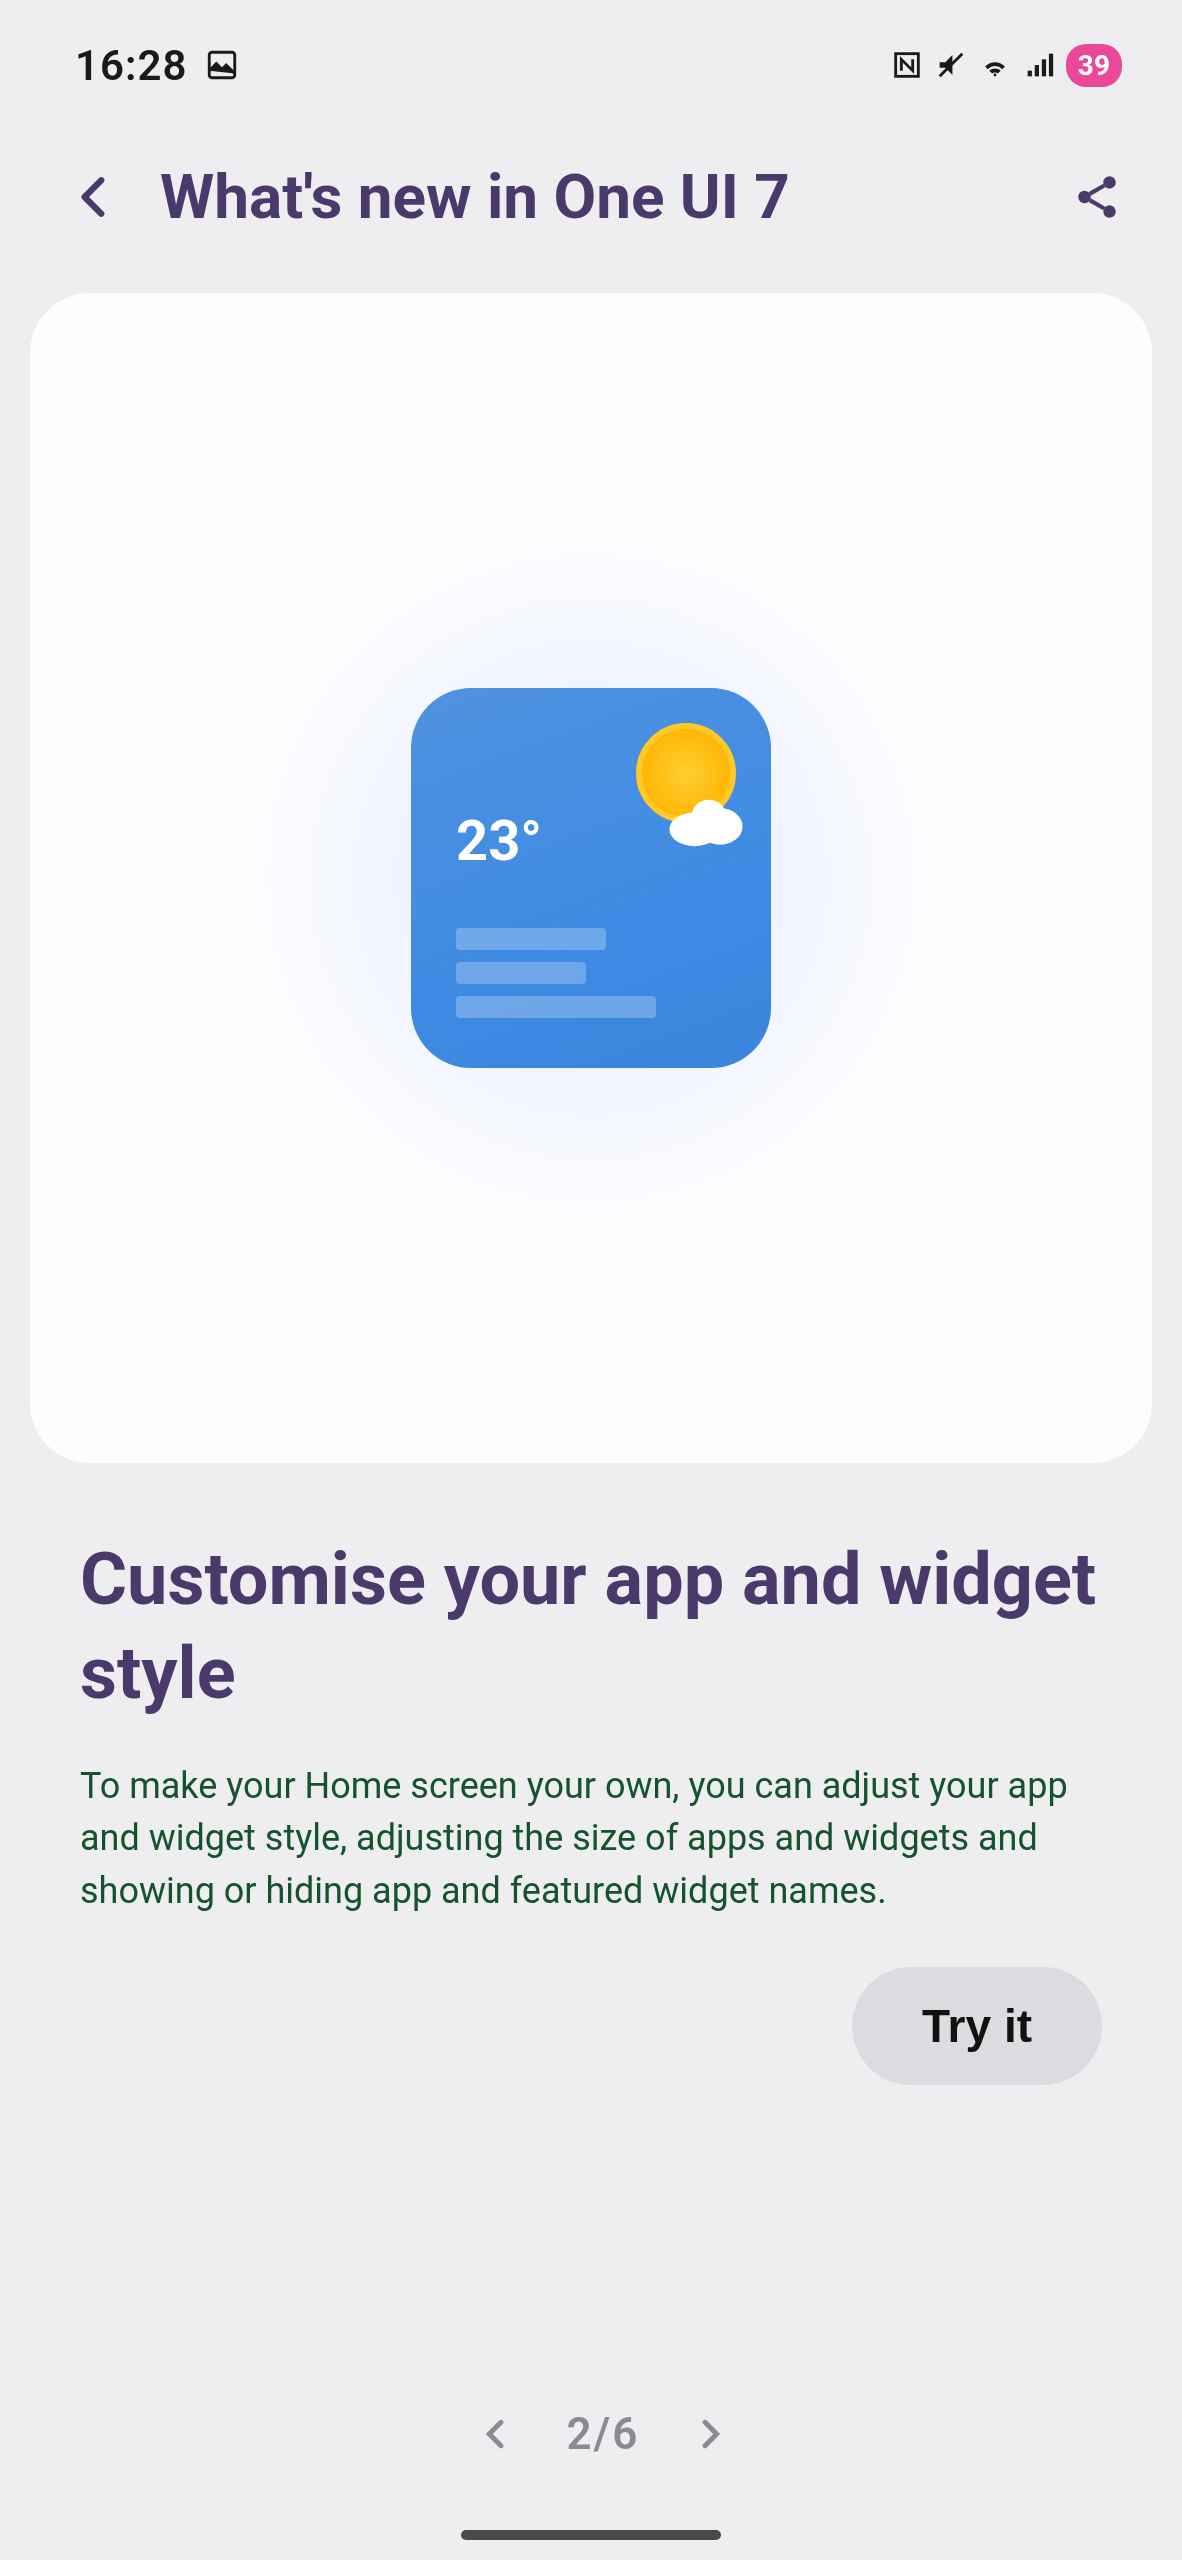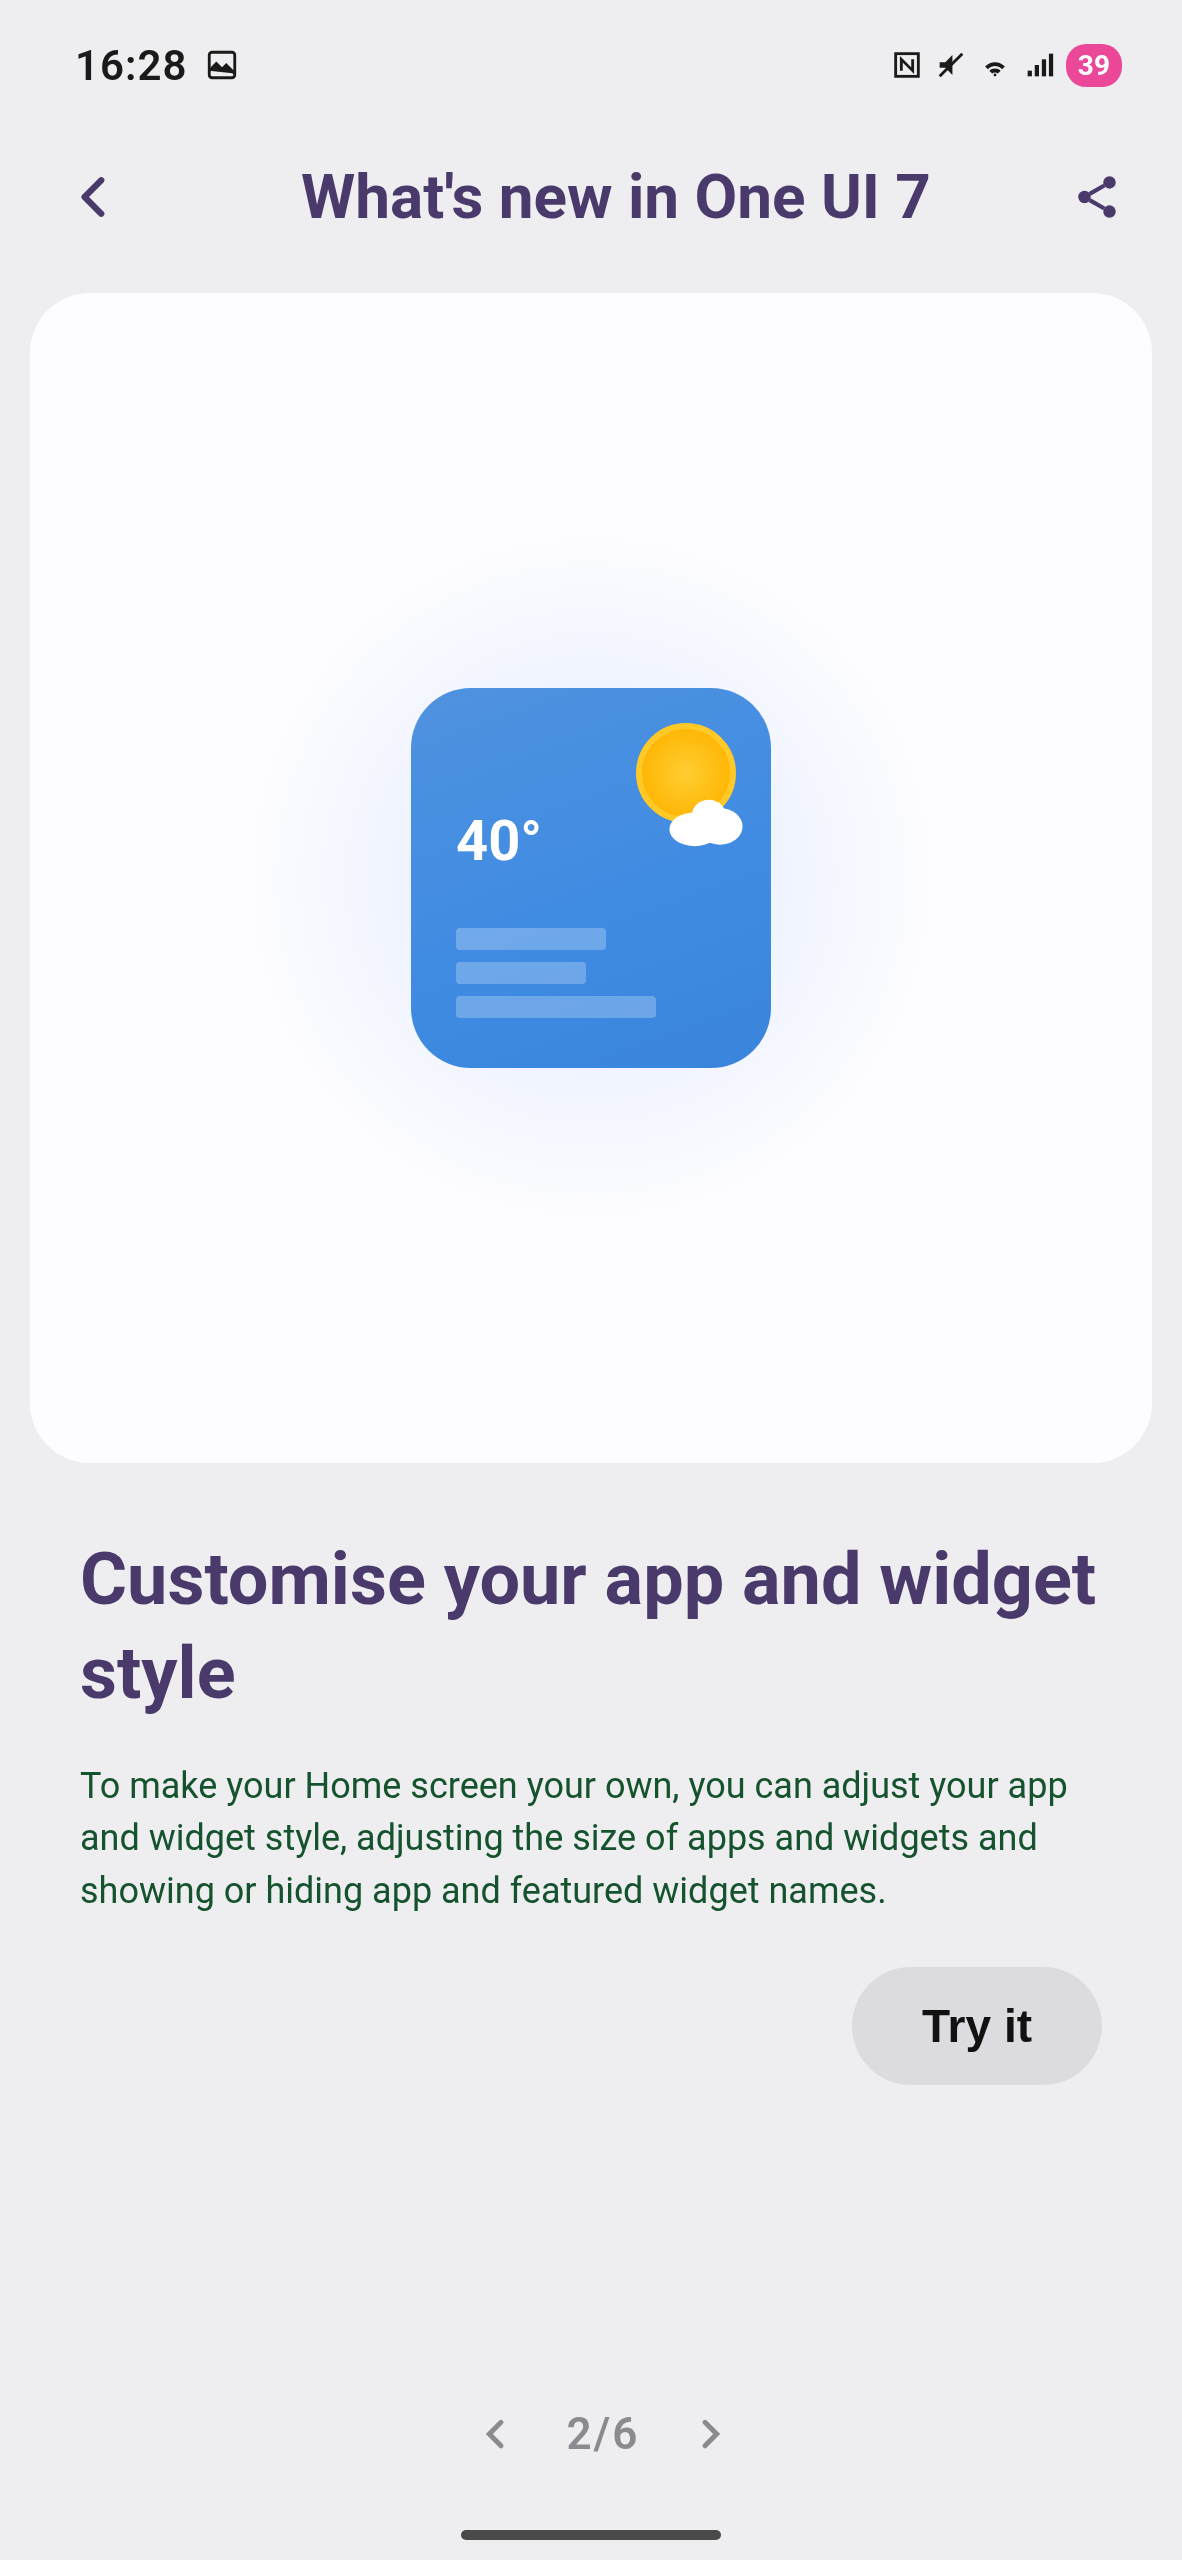--- a/index.html
+++ b/index.html
@@ -32,21 +32,20 @@
       font-weight: 700;
       color: #fff;
       display: flex;
       align-items: center;
     }
     
     .header {
       display: flex;
       align-items: center;
       padding: 60px 60px 40px 70px;
-      text-align: center;
     }
     .back-arrow { width: 50px; height: 50px; color: #4a3a6c; }
     .header-title {
       font-size: 62px;
       font-weight: 700;
       color: #4a3a6c;
       margin-left: 40px;
       flex: 1;
     }
     .share-icon { width: 50px; height: 50px; color: #4a3a6c; }
@@ -208,21 +207,21 @@
   <div class="glow"></div>
   <div class="weather-widget">
     <div class="sun"></div>
     <div class="cloud">
       <svg viewBox="0 0 64 40" fill="#fff">
         <ellipse cx="24" cy="28" rx="18" ry="12"></ellipse>
         <ellipse cx="42" cy="26" rx="16" ry="13"></ellipse>
         <ellipse cx="34" cy="18" rx="12" ry="11"></ellipse>
       </svg>
     </div>
-    <div class="temp">40°</div>
+    <div class="temp">23°</div>
     <div class="lines">
       <div class="line line1"></div>
       <div class="line line2"></div>
       <div class="line line3"></div>
     </div>
   </div>
 </div>
 
 <div class="content">
   <h2 class="content-title">Customise your app and widget style</h2>

